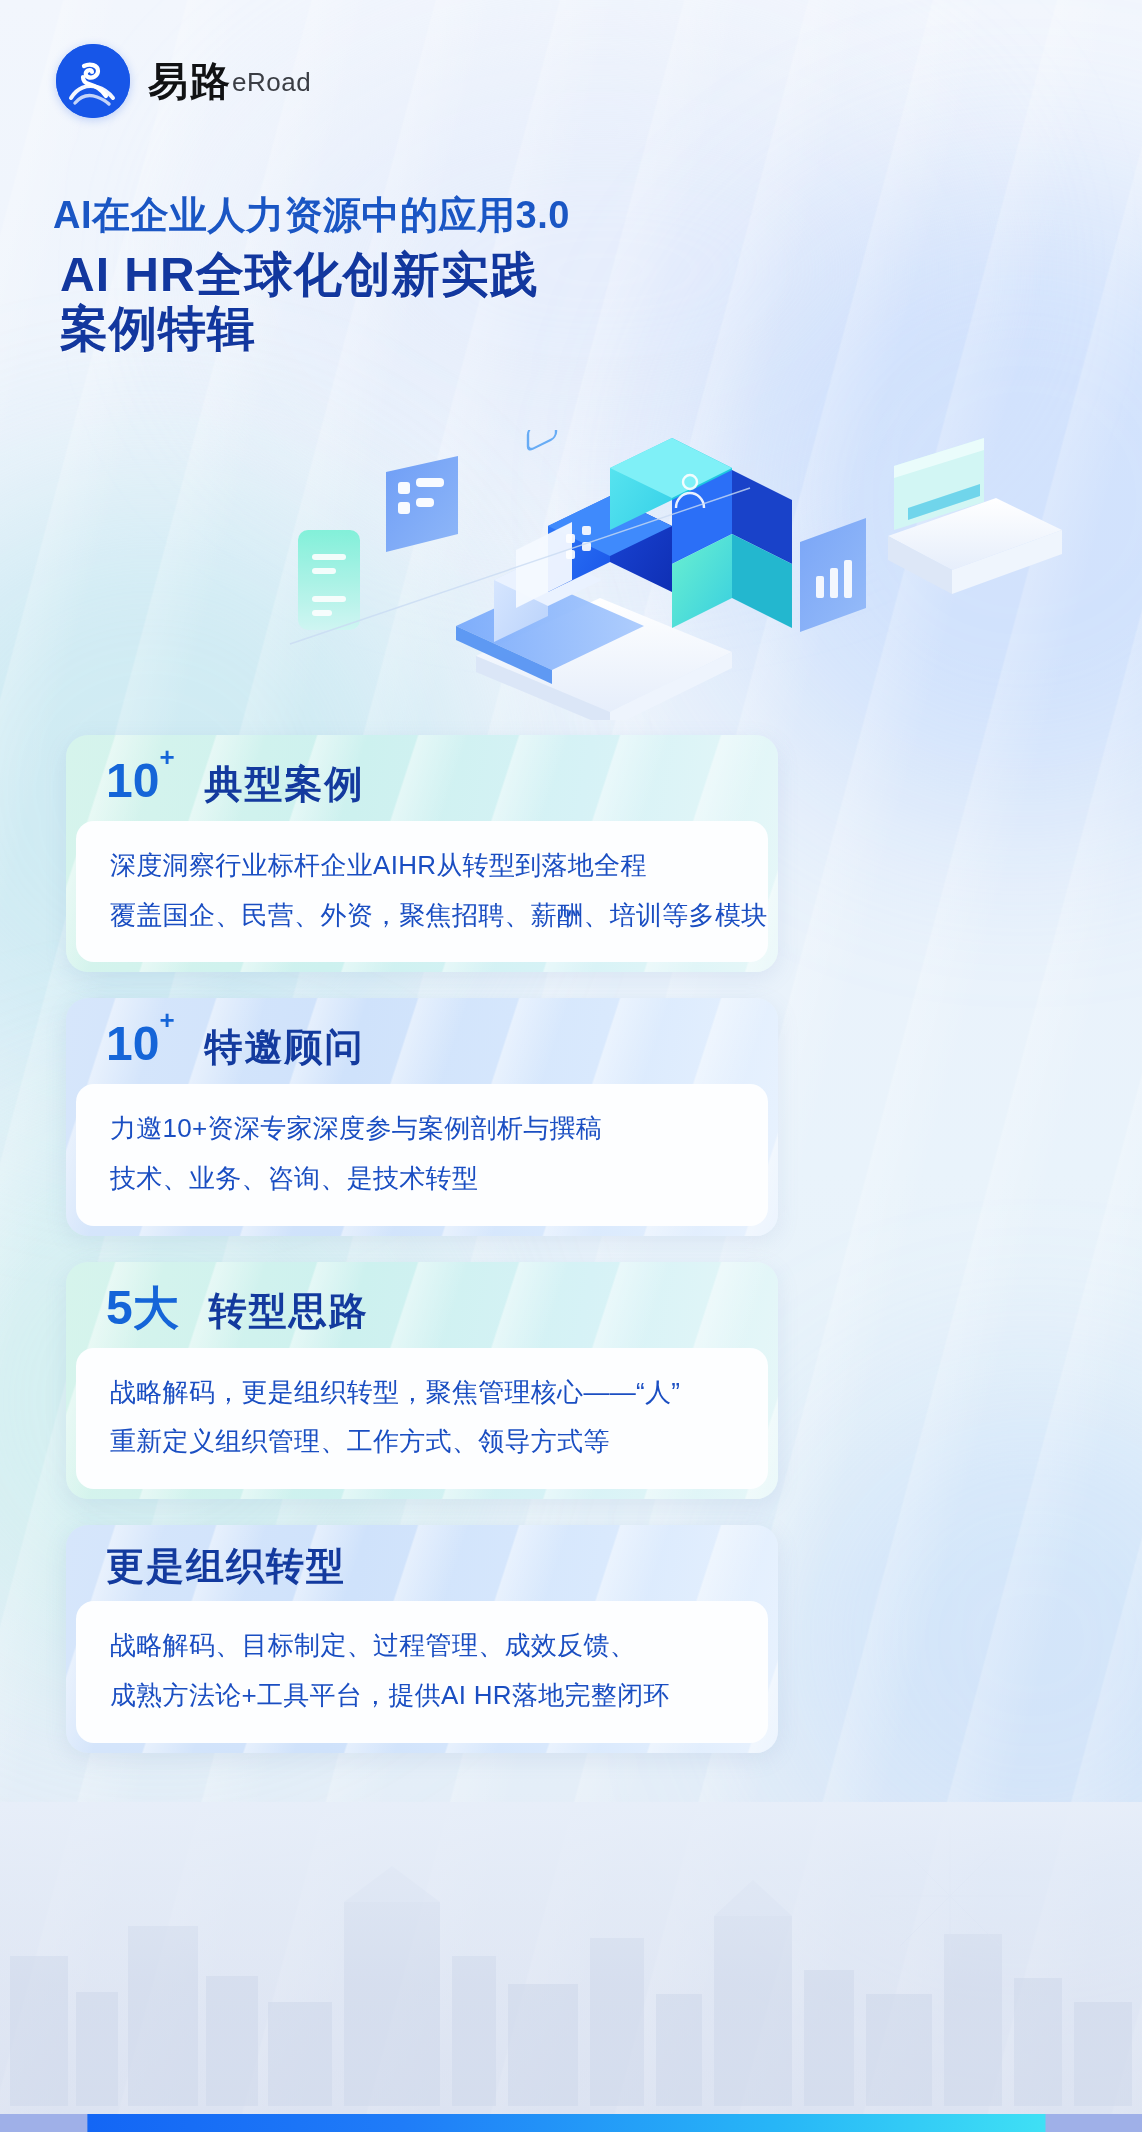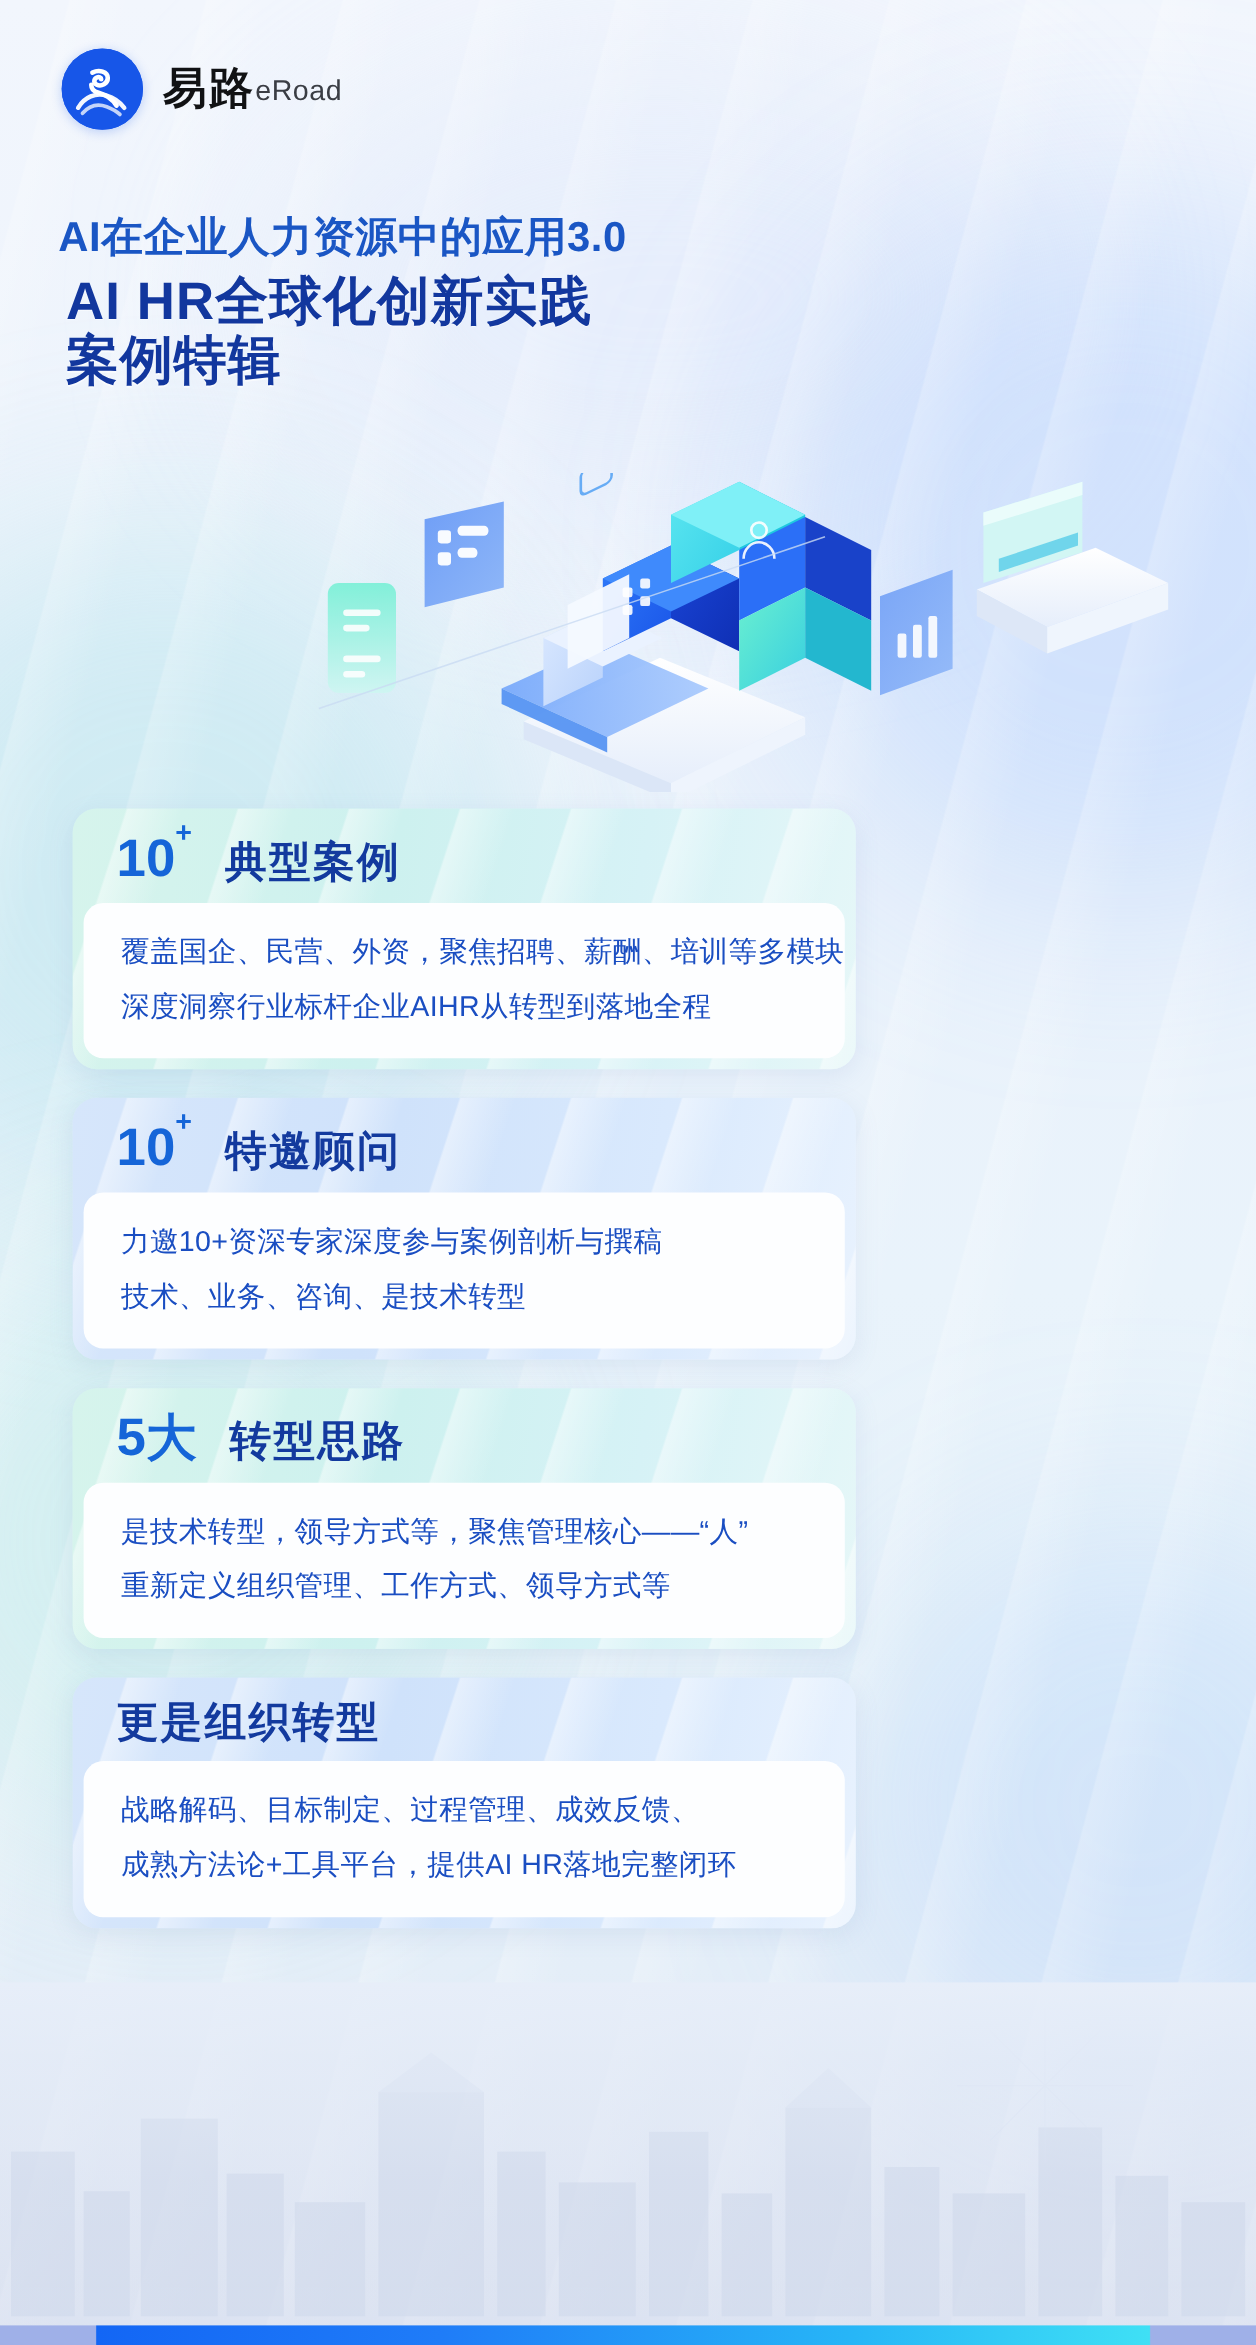--- a/index.html
+++ b/index.html
@@ -235,22 +235,22 @@
 
   <div class="cards">
 
     <div class="card green">
       <div class="sheen"></div>
       <div class="card-head">
         <span class="num"><span>10</span><sup>+</sup></span>
         <span class="head-label">典型案例</span>
       </div>
       <div class="card-body">
+        <p>深度洞察行业标杆企业AIHR从转型到落地全程</p>
         <p>覆盖国企、民营、外资，聚焦招聘、薪酬、培训等多模块</p>
-        <p>深度洞察行业标杆企业AIHR从转型到落地全程</p>
       </div>
     </div>
 
     <div class="card blue">
       <div class="sheen"></div>
       <div class="card-head">
         <span class="num"><span>10</span><sup>+</sup></span>
         <span class="head-label">特邀顾问</span>
       </div>
       <div class="card-body">
@@ -259,21 +259,21 @@
       </div>
     </div>
 
     <div class="card green">
       <div class="sheen"></div>
       <div class="card-head">
         <span class="num"><span>5</span><span class="num-unit">大</span></span>
         <span class="head-label">转型思路</span>
       </div>
       <div class="card-body">
-        <p>是技术转型，领导方式等，聚焦管理核心——“人”</p>
+        <p>战略解码，更是组织转型，聚焦管理核心——“人”</p>
         <p>重新定义组织管理、工作方式、领导方式等</p>
       </div>
     </div>
 
     <div class="card blue">
       <div class="sheen"></div>
       <div class="card-head">
         <span class="head-label">更是组织转型</span>
       </div>
       <div class="card-body">

